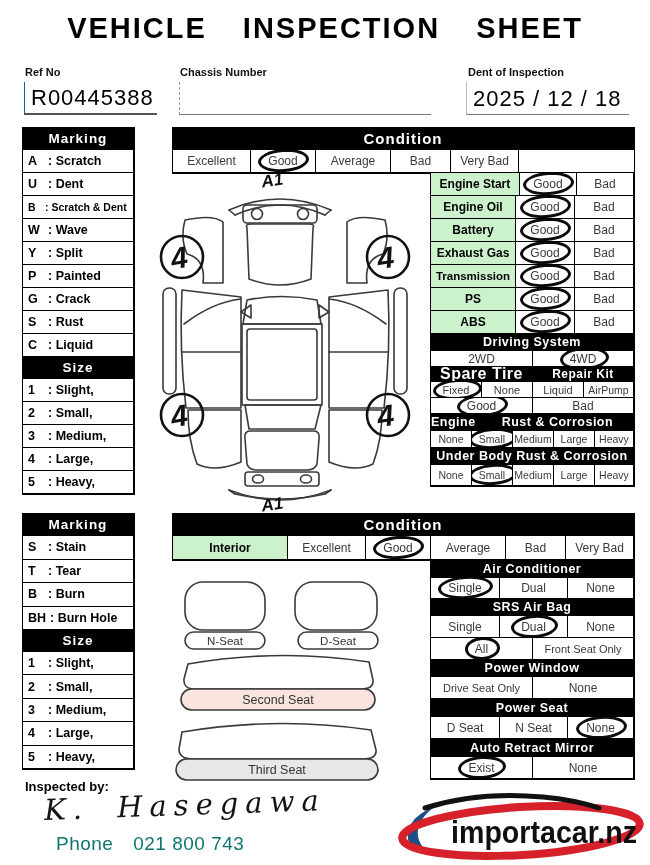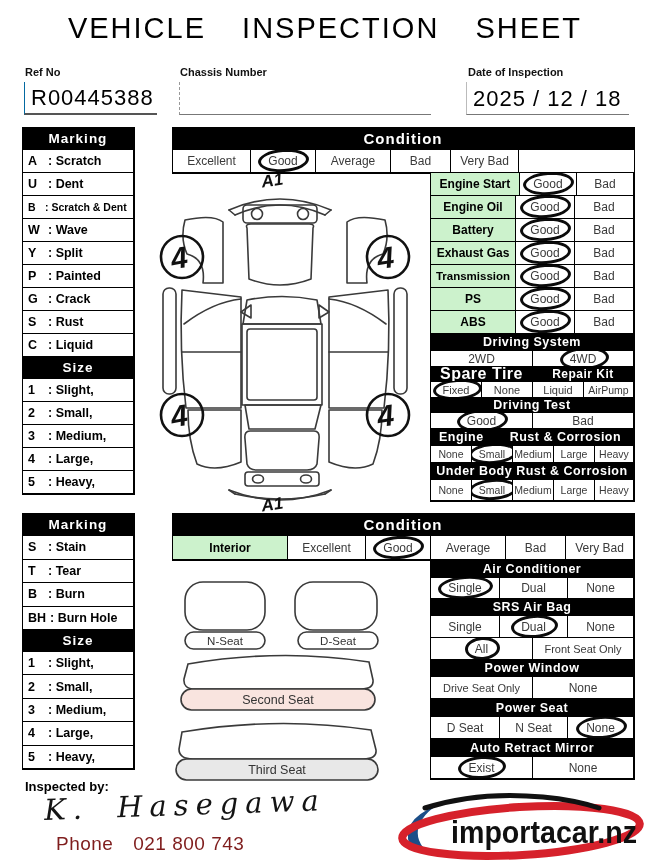--- a/index.html
+++ b/index.html
@@ -1,19 +1,19 @@
 <!DOCTYPE html>
 <html><head>
 <meta charset="utf-8">
 <style>
   html,body{margin:0;padding:0;background:#fff}
   .sheet{position:relative;width:650px;height:865px;background:#fff;overflow:hidden;
          font-family:"Liberation Sans",sans-serif;color:#000}
   .abs{position:absolute}
-  .title{top:12px;left:0;width:100%;text-align:center;font-size:29px;font-weight:normal;
+  .title{top:12px;left:0;width:100%;text-align:center;font-size:29px;font-weight:bold;
          letter-spacing:2px;word-spacing:26px}
   .fld-lbl{font-size:11px;font-weight:bold;color:#111}
   .fld-box{box-sizing:border-box;display:flex;align-items:flex-end;padding:0 4px 2px 6px;
            font-size:22px;letter-spacing:1px}
   
   .grid{position:absolute;border:1px solid #000;box-sizing:border-box;background:#fff}
   .row{display:flex}
   .c{box-sizing:border-box;border-right:1px solid #000;border-bottom:1px solid #000;
      display:flex;align-items:center;justify-content:center;overflow:hidden}
   .hdr{background:#000;color:#fff;font-weight:bold;font-size:13.5px;letter-spacing:1px}
@@ -23,38 +23,38 @@
   .mk{justify-content:flex-start;padding-left:5px;font-size:12.5px;font-weight:600}
   .mk .code{display:inline-block;width:20px}
   .mk.small{font-size:10.5px}
   .mk.small .code{width:17px}
   
   .oval{position:relative;display:inline-block;padding:0 2px}
   .oval::after{content:"";position:absolute;left:-8px;right:-10px;top:-5px;bottom:-4px;
     border:3px solid #0b0b0b;border-radius:50%;transform:rotate(-4deg);pointer-events:none}
   .sig{font-family:"DejaVu Serif",serif;font-style:italic;font-size:29px;color:#141414;
        letter-spacing:7px;word-spacing:12px;transform:rotate(-2deg);white-space:nowrap}
-  .phone{font-size:19px;color:#7f1d1d;letter-spacing:.5px}
+  .phone{font-size:19px;color:#0f766e;letter-spacing:.5px}
   svg text{font-family:"Liberation Sans",sans-serif}
   .handsvg{font-family:"DejaVu Serif",serif;font-style:italic;font-weight:bold}
 </style>
 </head>
 <body>
 
 <div class="sheet">
 
   <div class="abs title">VEHICLE INSPECTION SHEET</div>
 
   <div class="abs fld-lbl" style="left:25px;top:66px">Ref No</div>
   <div class="abs fld-box" style="left:24px;top:82px;width:133px;height:33px;border-left:1px solid #0369a1;border-bottom:2px solid #555">R00445388</div>
 
   <div class="abs fld-lbl" style="left:180px;top:66px">Chassis Number</div>
   <div class="abs fld-box" style="left:179px;top:82px;width:252px;height:33px;border-left:1px dashed #999;border-bottom:1px solid #777"></div>
 
-  <div class="abs fld-lbl" style="left:468px;top:66px">Date of Inspection</div>
+  <div class="abs fld-lbl" style="left:468px;top:66px">Dent of Inspection</div>
   <div class="abs fld-box" style="left:466px;top:82px;width:163px;height:33px;border-left:1px solid #bbb;border-bottom:1px solid #777;font-size:22px">2025 / 12 / 18</div>
 
   <div class="grid" style="left:22px;top:127px;width:113px">
     <div class="row">
         <div class="c hdr" style="width:111px;height:22px">Marking</div>
       </div>
     <div class="row">
         <div class="c mk" style="width:111px;height:23px">
           <span class="code">A</span>
           <span>: Scratch</span>
@@ -253,33 +253,30 @@
       <div class="c opt" style="width:51px;font-size:11px">
           <span>None</span>
         </div>
       <div class="c opt" style="width:51px;font-size:11px">
           <span>Liquid</span>
         </div>
       <div class="c opt" style="width:50px;font-size:10.5px">
           <span>AirPump</span>
         </div>
     </div>
-    <div class="row">
-        <div class="c hdr2" style="width:203px;height:15px">Driving Test</div>
-      </div>
     <div class="row" style="height:16px">
       <div class="c opt" style="width:102px">
           <span class="oval">Good</span>
         </div>
       <div class="c opt" style="width:101px">
           <span>Bad</span>
         </div>
     </div>
     <div class="row" style="height:17px">
-      <div class="c hdr2" style="width:203px;justify-content:flex-start;padding-left:8px">
+      <div class="c hdr2" style="width:203px;justify-content:flex-start;padding-left:0">
         <span>Engine</span>
         <span style="margin-left:26px">Rust &amp; Corrosion</span>
       </div>
     </div>
     <div class="row" style="height:17px">
       <div class="c opt" style="width:41px;font-size:10.5px">
           <span>None</span>
         </div>
       <div class="c opt" style="width:41px;font-size:10.5px">
           <span class="oval">Small</span>

